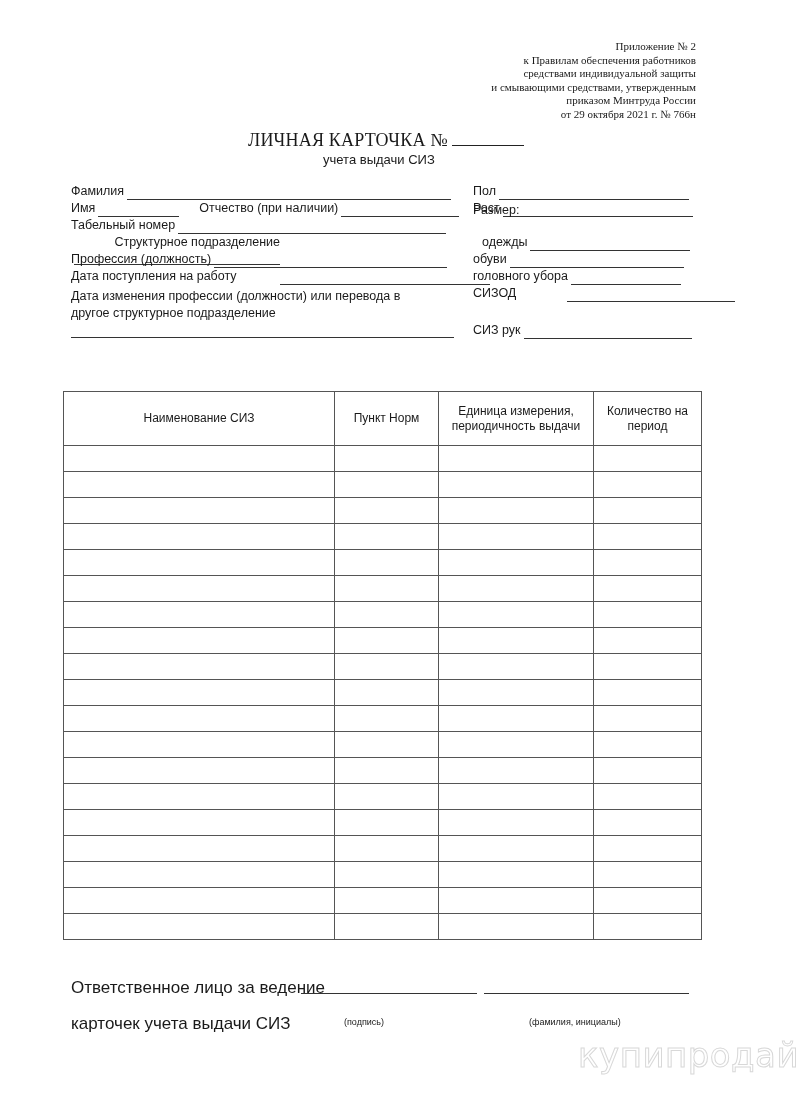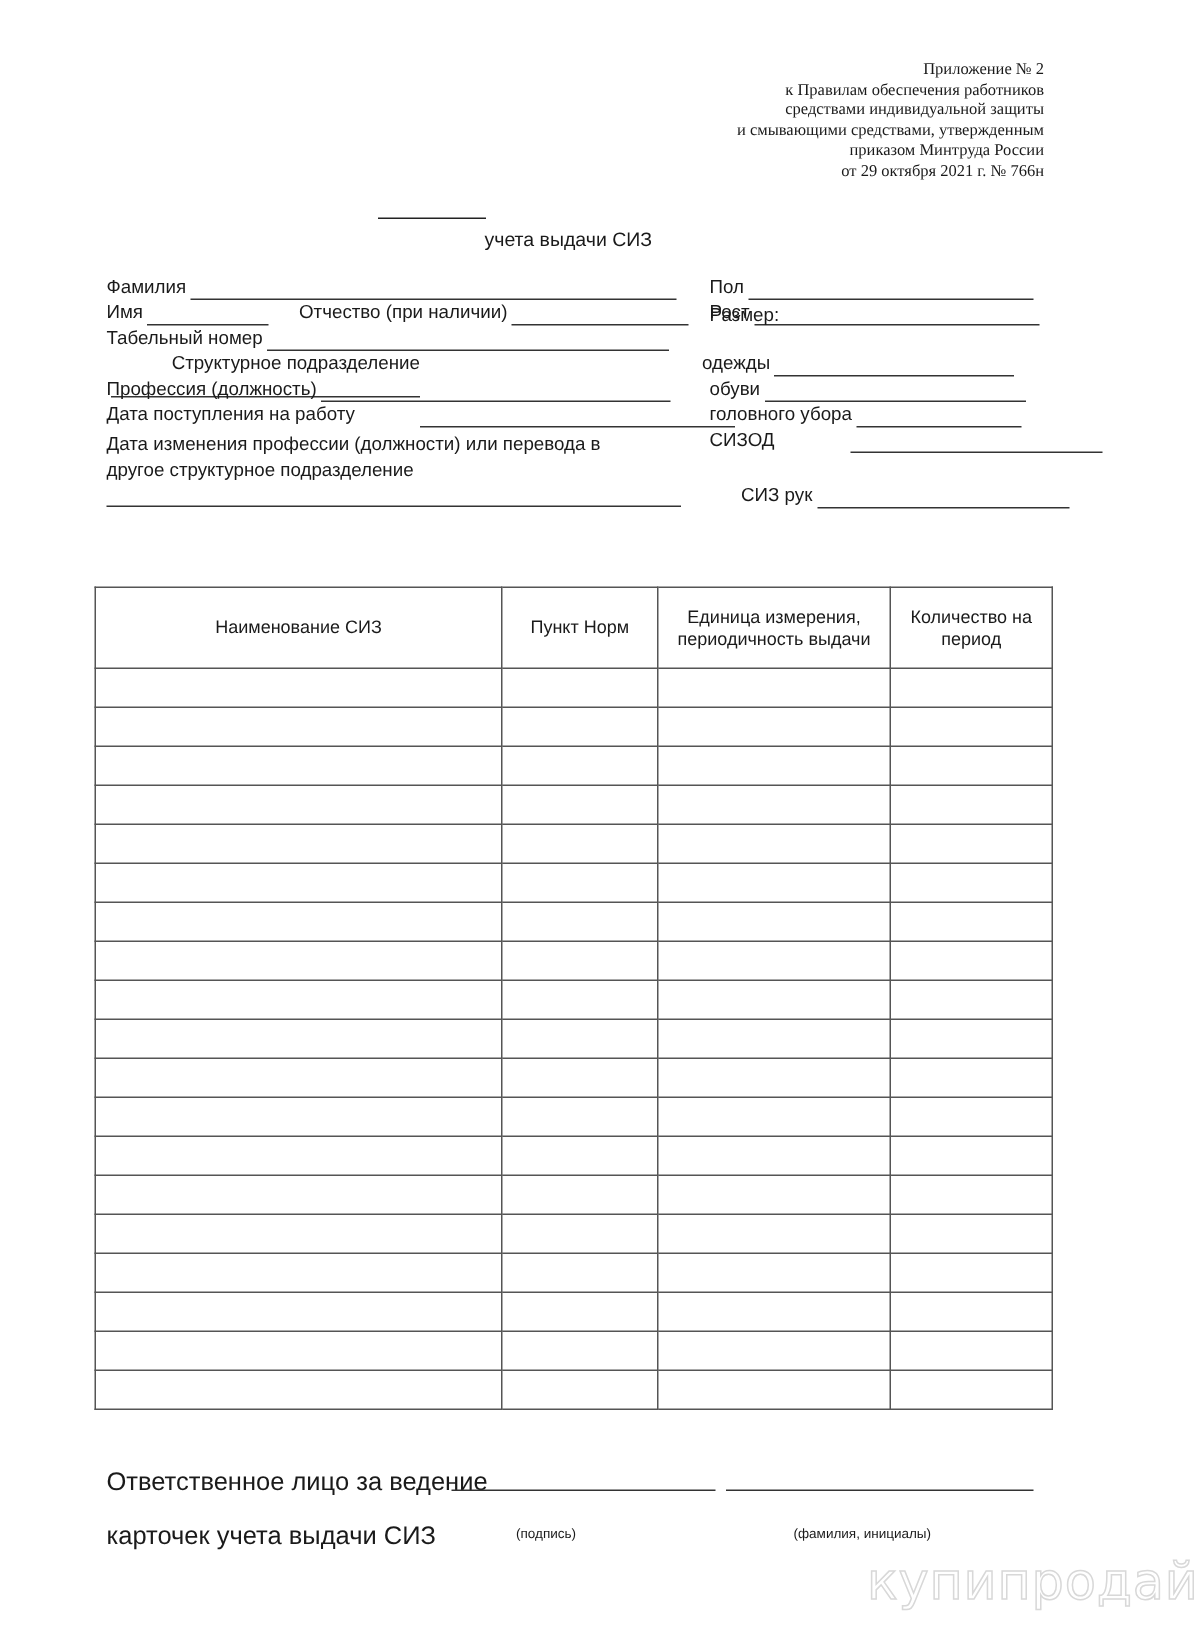--- a/index.html
+++ b/index.html
@@ -27,21 +27,21 @@
 <div class="appendix serif">
   <div>Приложение № 2</div>
   <div>к Правилам обеспечения работников</div>
   <div>средствами индивидуальной защиты</div>
   <div>и смывающими средствами, утвержденным</div>
   <div>приказом Минтруда России</div>
   <div>от 29 октября 2021 г. № 766н</div>
 </div>
 
 <div class="title serif">
-  <span class="blank"></span>
+  <span>ЛИЧНАЯ КАРТОЧКА №</span><span class="blank"></span>
 </div>
 <div class="subtitle sans">учета выдачи СИЗ</div>
 
 <div class="field sans" style="left:71px; top:183px;">
   <span>Фамилия</span>
   <span class="line" style="width:324px;"></span>
 </div>
 <div class="field sans" style="left:71px; top:200px;">
   <span>Имя</span>
   <span class="line" style="width:81px;"></span>
@@ -76,37 +76,37 @@
   <span>Пол</span>
   <span class="line" style="width:190px;"></span>
 </div>
 <div class="field sans" style="left:473px; top:200px;">
   <span>Рост</span>
   <span class="line" style="width:190px;"></span>
 </div>
 <div class="field sans" style="left:473px; top:202px;">
   <span>Размер:</span>
 </div>
-<div class="field sans" style="left:468px; top:234px;">
+<div class="field sans" style="left:482px; top:234px;">
   <span>одежды</span>
   <span class="line" style="width:160px;"></span>
 </div>
 <div class="field sans" style="left:473px; top:251px;">
   <span>обуви</span>
   <span class="line" style="width:174px;"></span>
 </div>
 <div class="field sans" style="left:473px; top:268px;">
   <span>головного убора</span>
   <span class="line" style="width:110px;"></span>
 </div>
 <div class="field sans" style="left:473px; top:285px;gap:48px;">
   <span>СИЗОД</span>
   <span class="line" style="width:168px;"></span>
 </div>
-<div class="field sans" style="left:473px; top:322px;margin-left:21px;">
+<div class="field sans" style="left:473px; top:322px;">
   <span>СИЗ рук</span>
   <span class="line" style="width:168px;"></span>
 </div>
 
 <table class="table">
   <thead>
     <tr>
       <th style="width:270px;">Наименование СИЗ</th>
       <th style="width:103px;">Пункт Норм</th>
       <th style="width:142px; padding:0 6px;">Единица измерения, периодичность выдачи</th>

